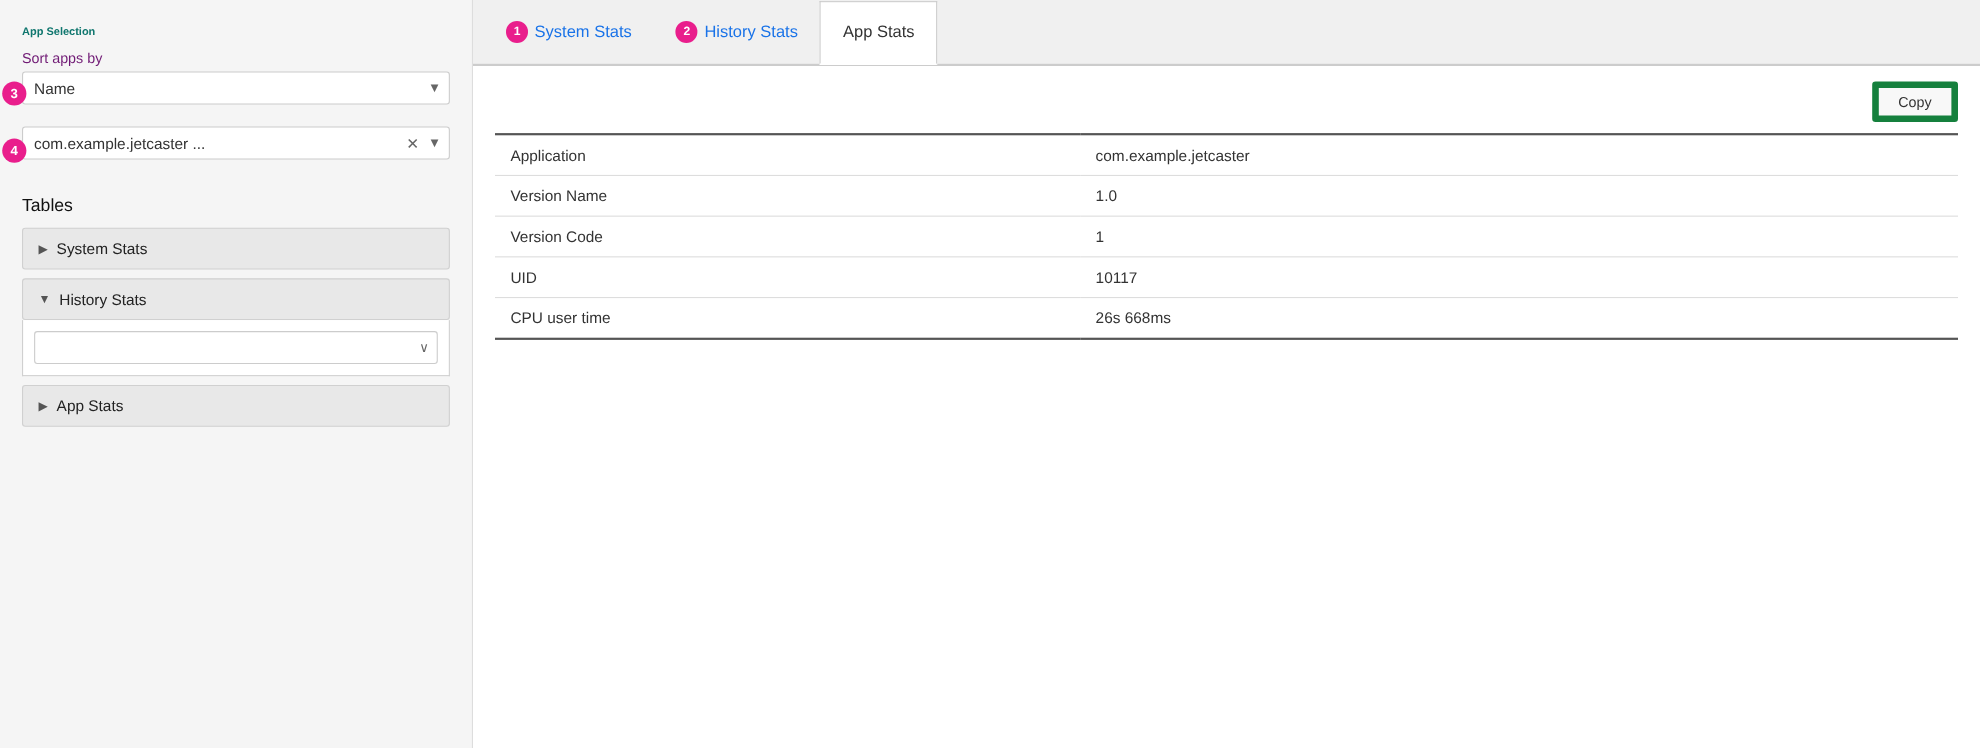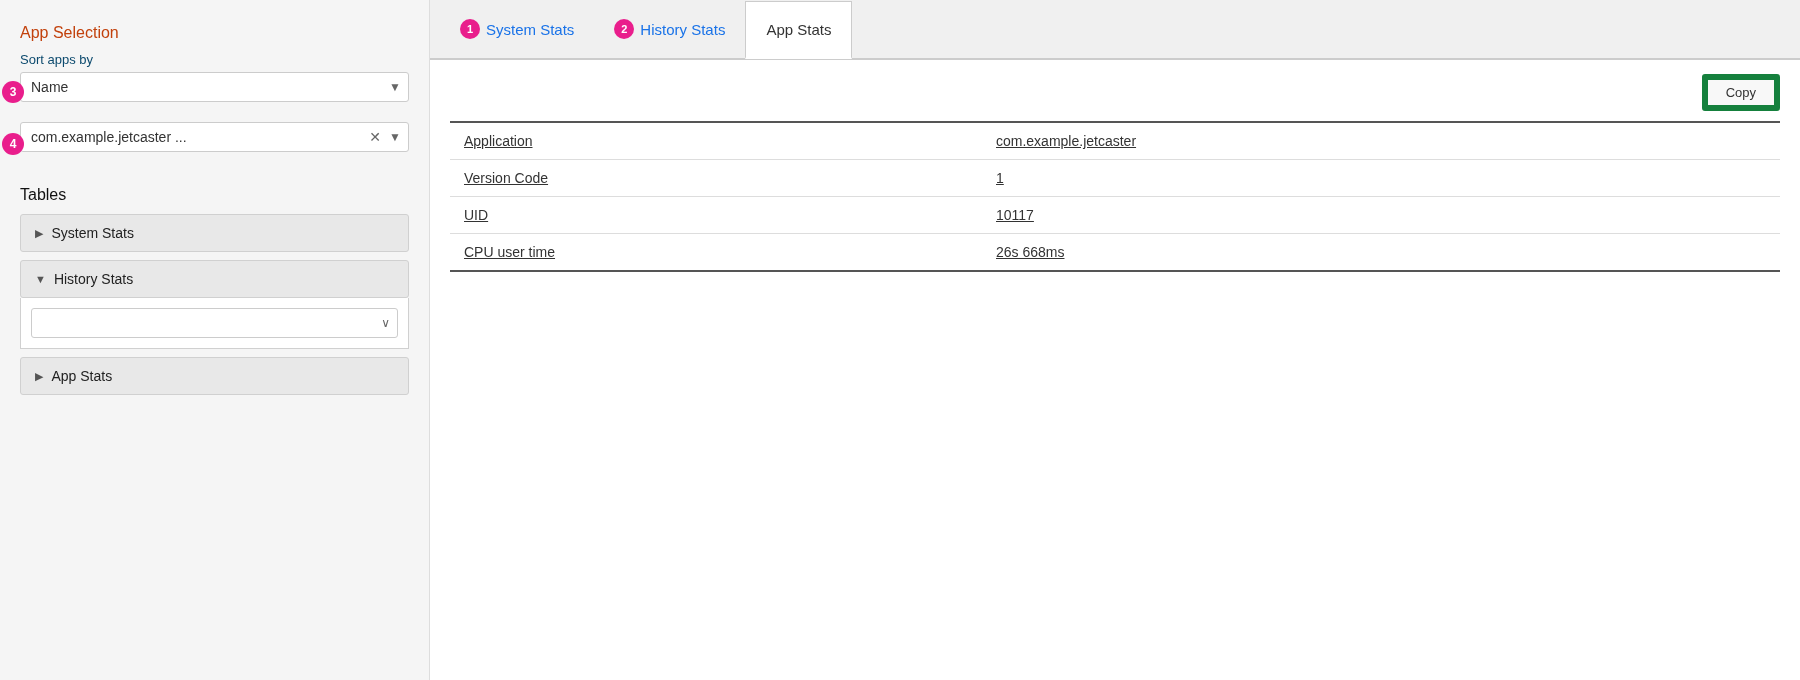--- a/index.html
+++ b/index.html
@@ -18,29 +18,29 @@
     .sidebar {
       width: 430px;
       min-width: 430px;
       background: #f5f5f5;
       padding: 24px 20px;
       border-right: 1px solid #ddd;
       height: 680px;
     }
 
     .sidebar-title {
-      font-size: 16px;
-      font-weight: 400;
-      color: #c2410c;
+      font-size: 10px;
+      font-weight: 700;
+      color: #0f766e;
       margin-bottom: 10px;
     }
 
     .sort-label {
       font-size: 13px;
-      color: #0c4a6e;
+      color: #701a75;
       margin-bottom: 5px;
     }
 
     .sort-select-wrapper {
       position: relative;
       margin-bottom: 10px;
     }
 
     .sort-select {
       width: 100%;
@@ -256,21 +256,20 @@
     }
 
     
     .stats-table {
       width: 100%;
       border-collapse: collapse;
     }
 
     .stats-table tr {
       border-bottom: 1px solid #ddd;
-      text-decoration: underline;
     }
 
     .stats-table tr:first-child {
       border-top: 2px solid #555;
     }
 
     .stats-table tr:last-child {
       border-bottom: 2px solid #555;
     }
 
@@ -384,20 +383,24 @@
 
   <div class="content">
     <div class="copy-row">
       <button class="copy-btn">Copy</button>
     </div>
     <table class="stats-table">
       <tbody id="stats-tbody">
       <tr>
             <td>Application</td>
             <td>com.example.jetcaster</td>
+          </tr>
+          <tr>
+            <td>Version Name</td>
+            <td>1.0</td>
           </tr>
           <tr>
             <td>Version Code</td>
             <td>1</td>
           </tr>
           <tr>
             <td>UID</td>
             <td>10117</td>
           </tr>
           <tr>

